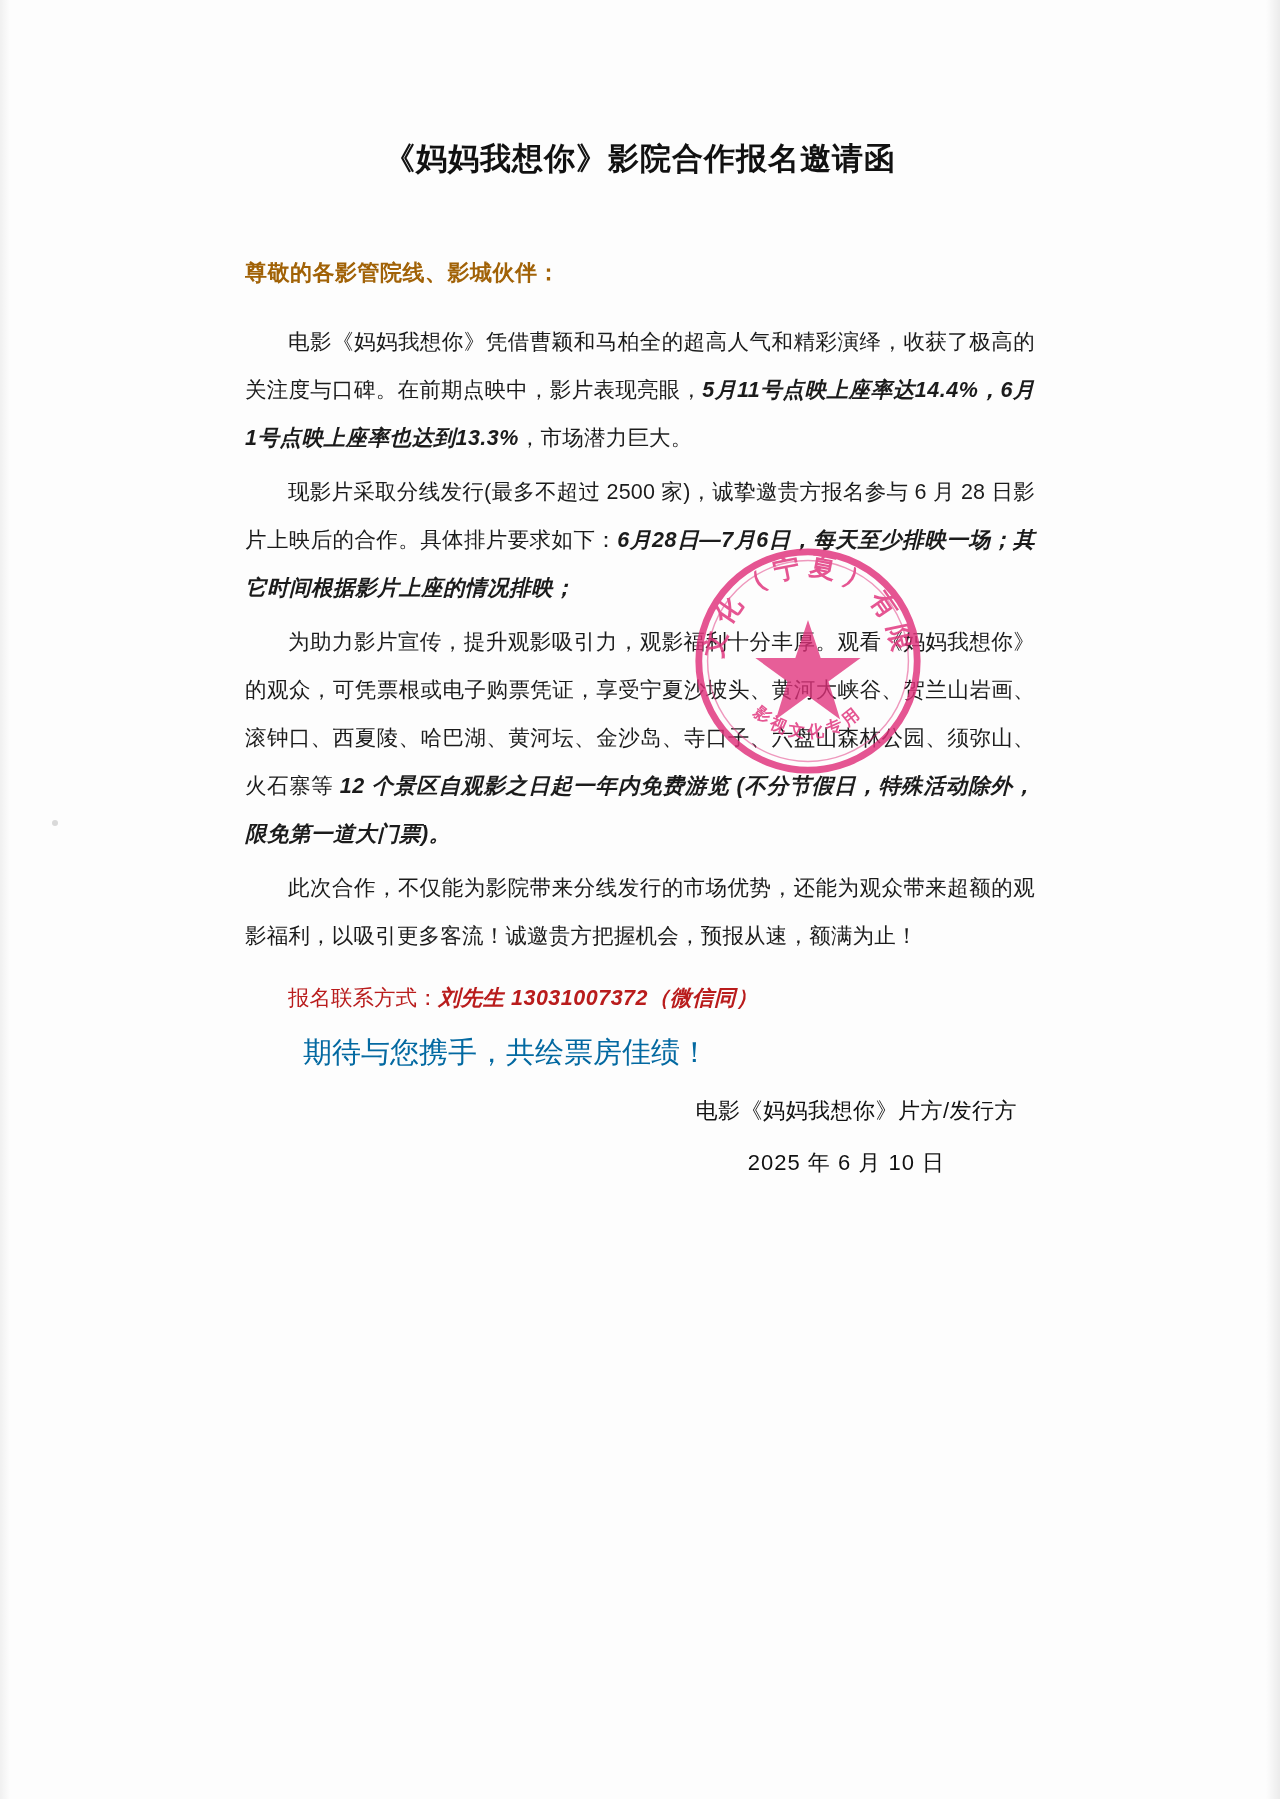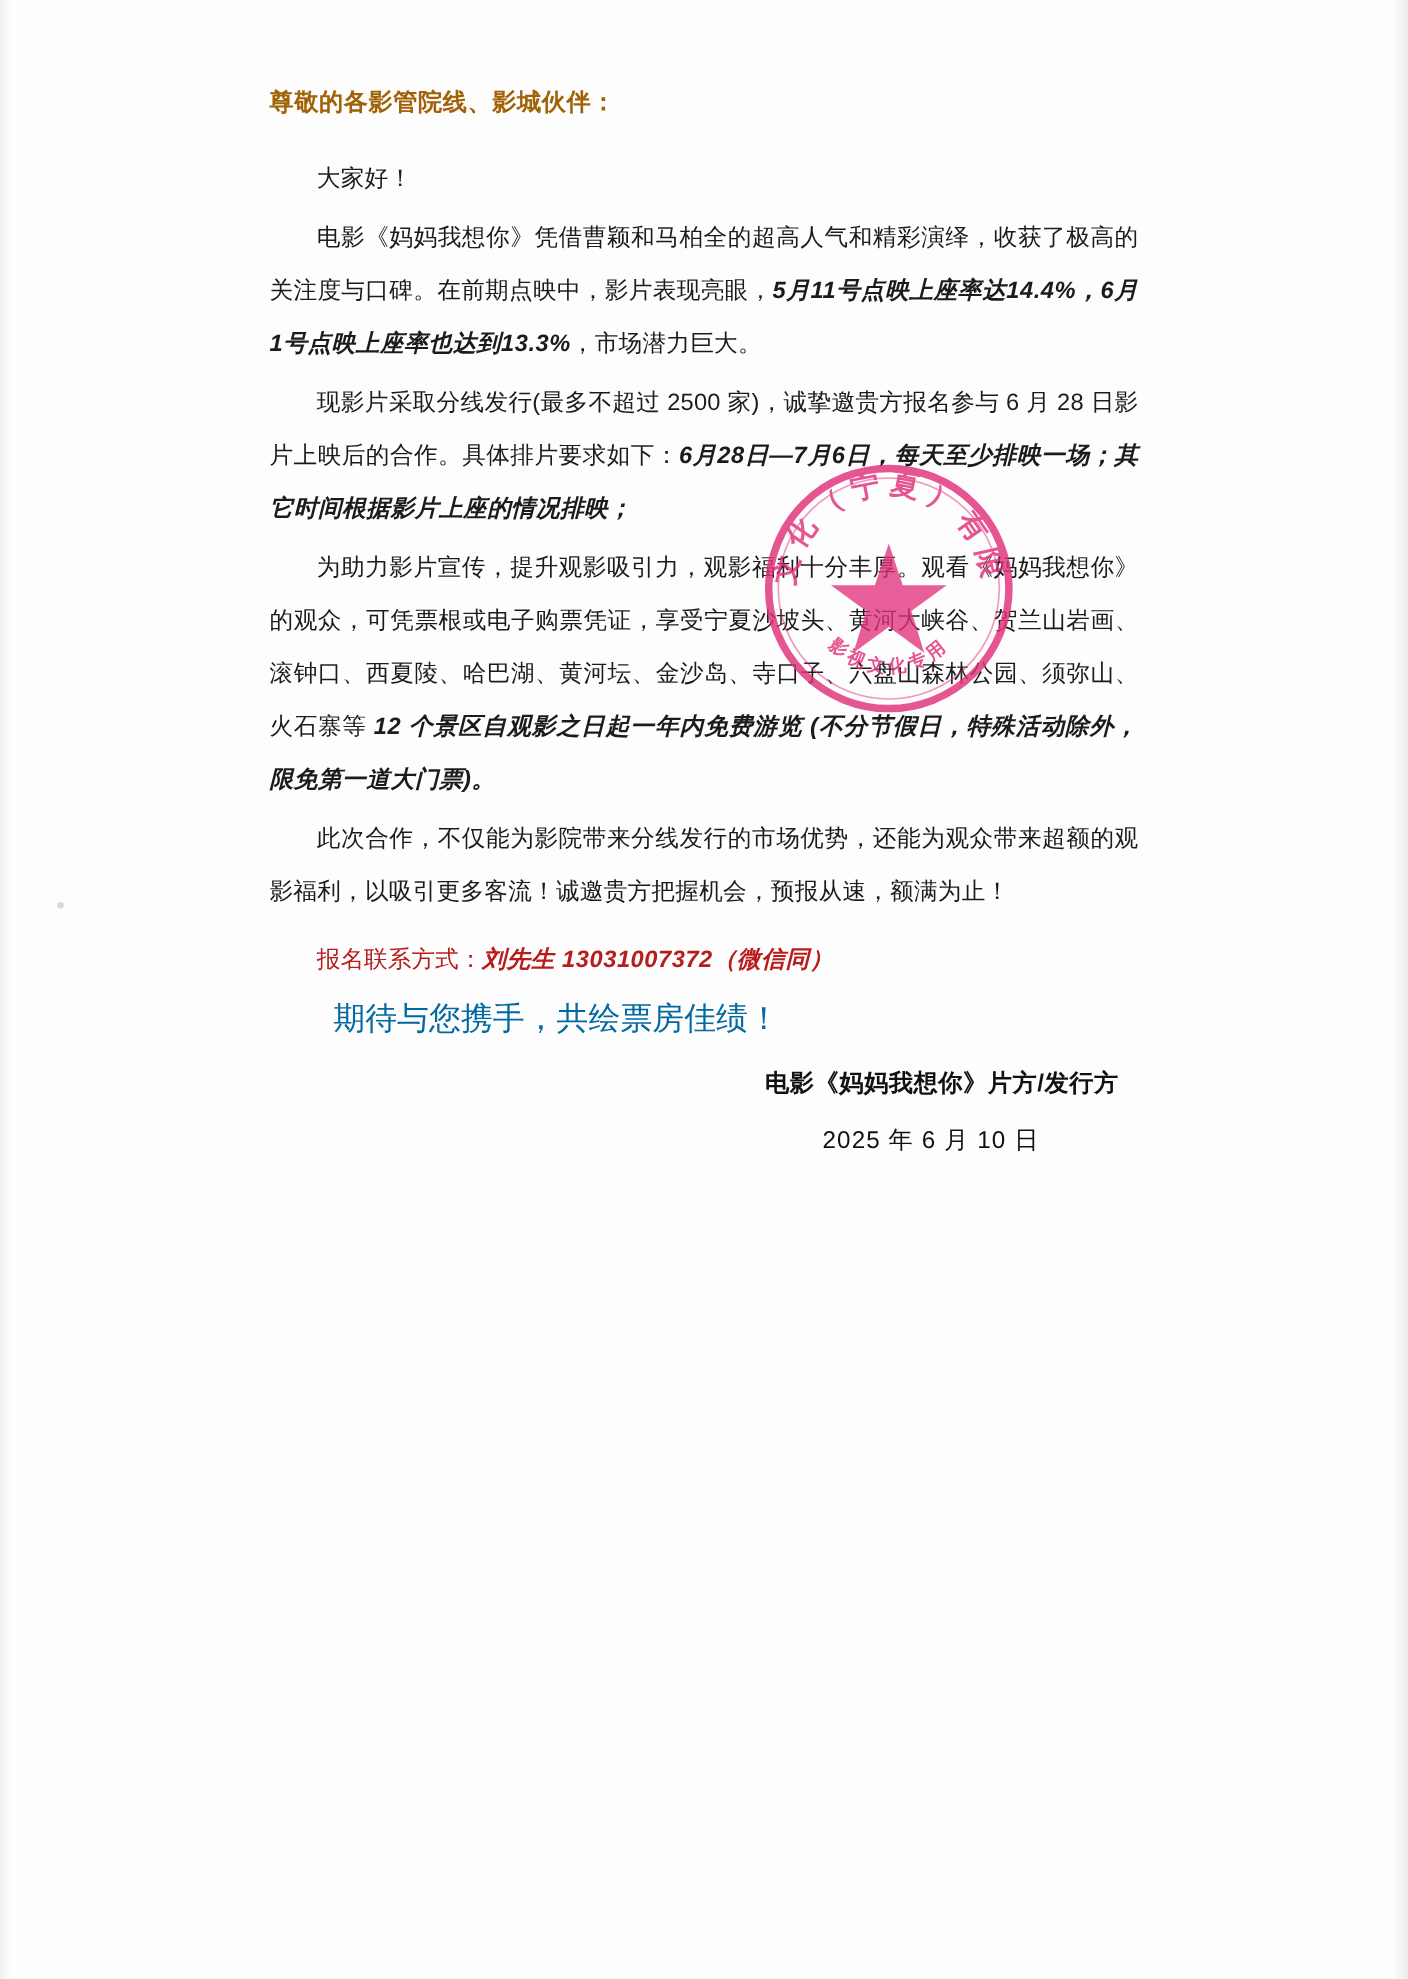--- a/index.html
+++ b/index.html
@@ -74,21 +74,21 @@
     color: #0369a1;
   }
   .signature-block {
     margin-top: 20px;
     text-align: right;
     position: relative;
     z-index: 3;
   }
   .sig-name {
     font-size: 22px;
-    font-weight: bold;
+    font-weight: normal;
     color: #111;
     letter-spacing: 0.5px;
     margin-bottom: 22px;
     padding-right: 18px;
   }
   .sig-date {
     font-size: 22px;
     font-weight: normal;
     color: #111;
     letter-spacing: 1px;
@@ -129,26 +129,26 @@
 </style>
 </head>
 <body>
 
 <div class="page">
 
   <div class="edge-shadow-left"></div>
   <div class="edge-shadow-right"></div>
   <div class="faint-mark"></div>
 
+  <h1 class="doc-title">《妈妈我想你》影院合作报名邀请函</h1>
 
   <div class="body-area">
 
     <div class="salutation">尊敬的各影管院线、影城伙伴：</div>
 
-    <p class="para">大家好！</p>
 
     <p class="para">
       <span>电影《妈妈我想你》凭借曹颖和马柏全的超高人气和精彩演绎，收获了极高的关注度与口碑。在前期点映中，影片表现亮眼，</span><span class="em">5月11号点映上座率达14.4%，6月1号点映上座率也达到13.3%</span><span>，市场潜力巨大。</span>
     </p>
 
     <p class="para">
       <span>现影片采取分线发行(最多不超过 2500 家)，诚挚邀贵方报名参与 6 月 28 日影片上映后的合作。具体排片要求如下：</span><span class="em">6月28日—7月6日，每天至少排映一场；其它时间根据影片上座的情况排映；</span>
     </p>
 
     <p class="para">

